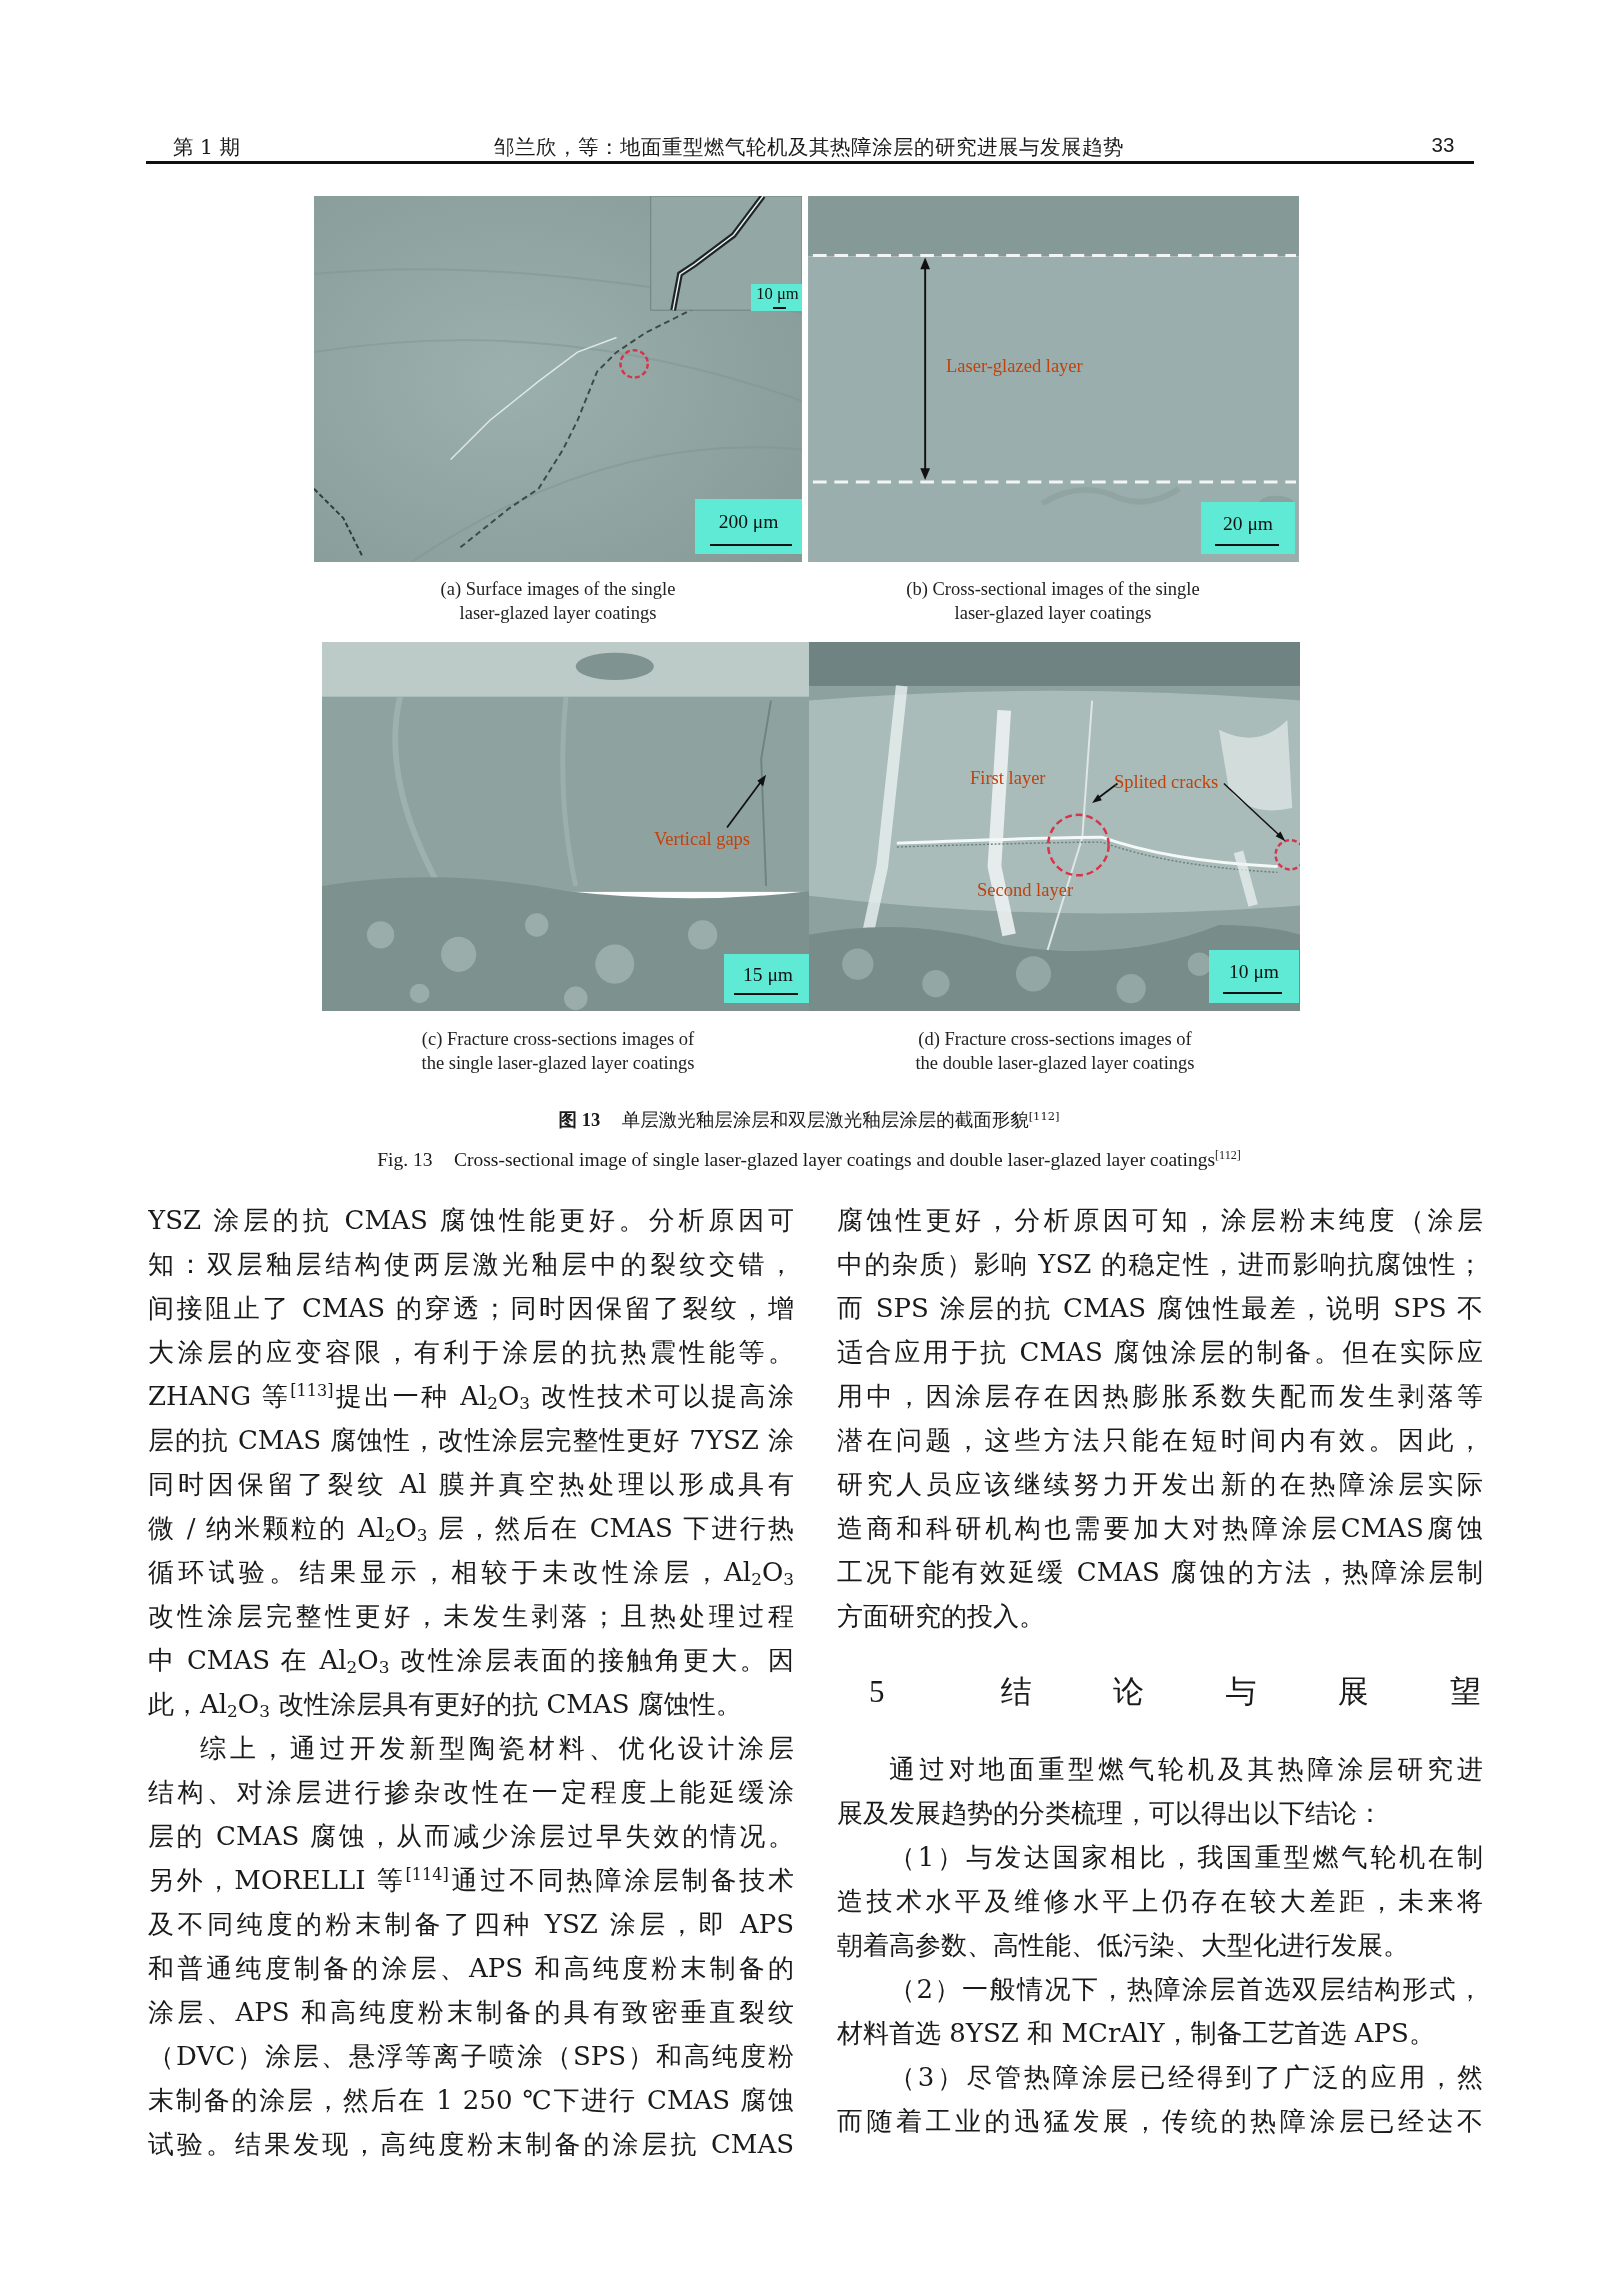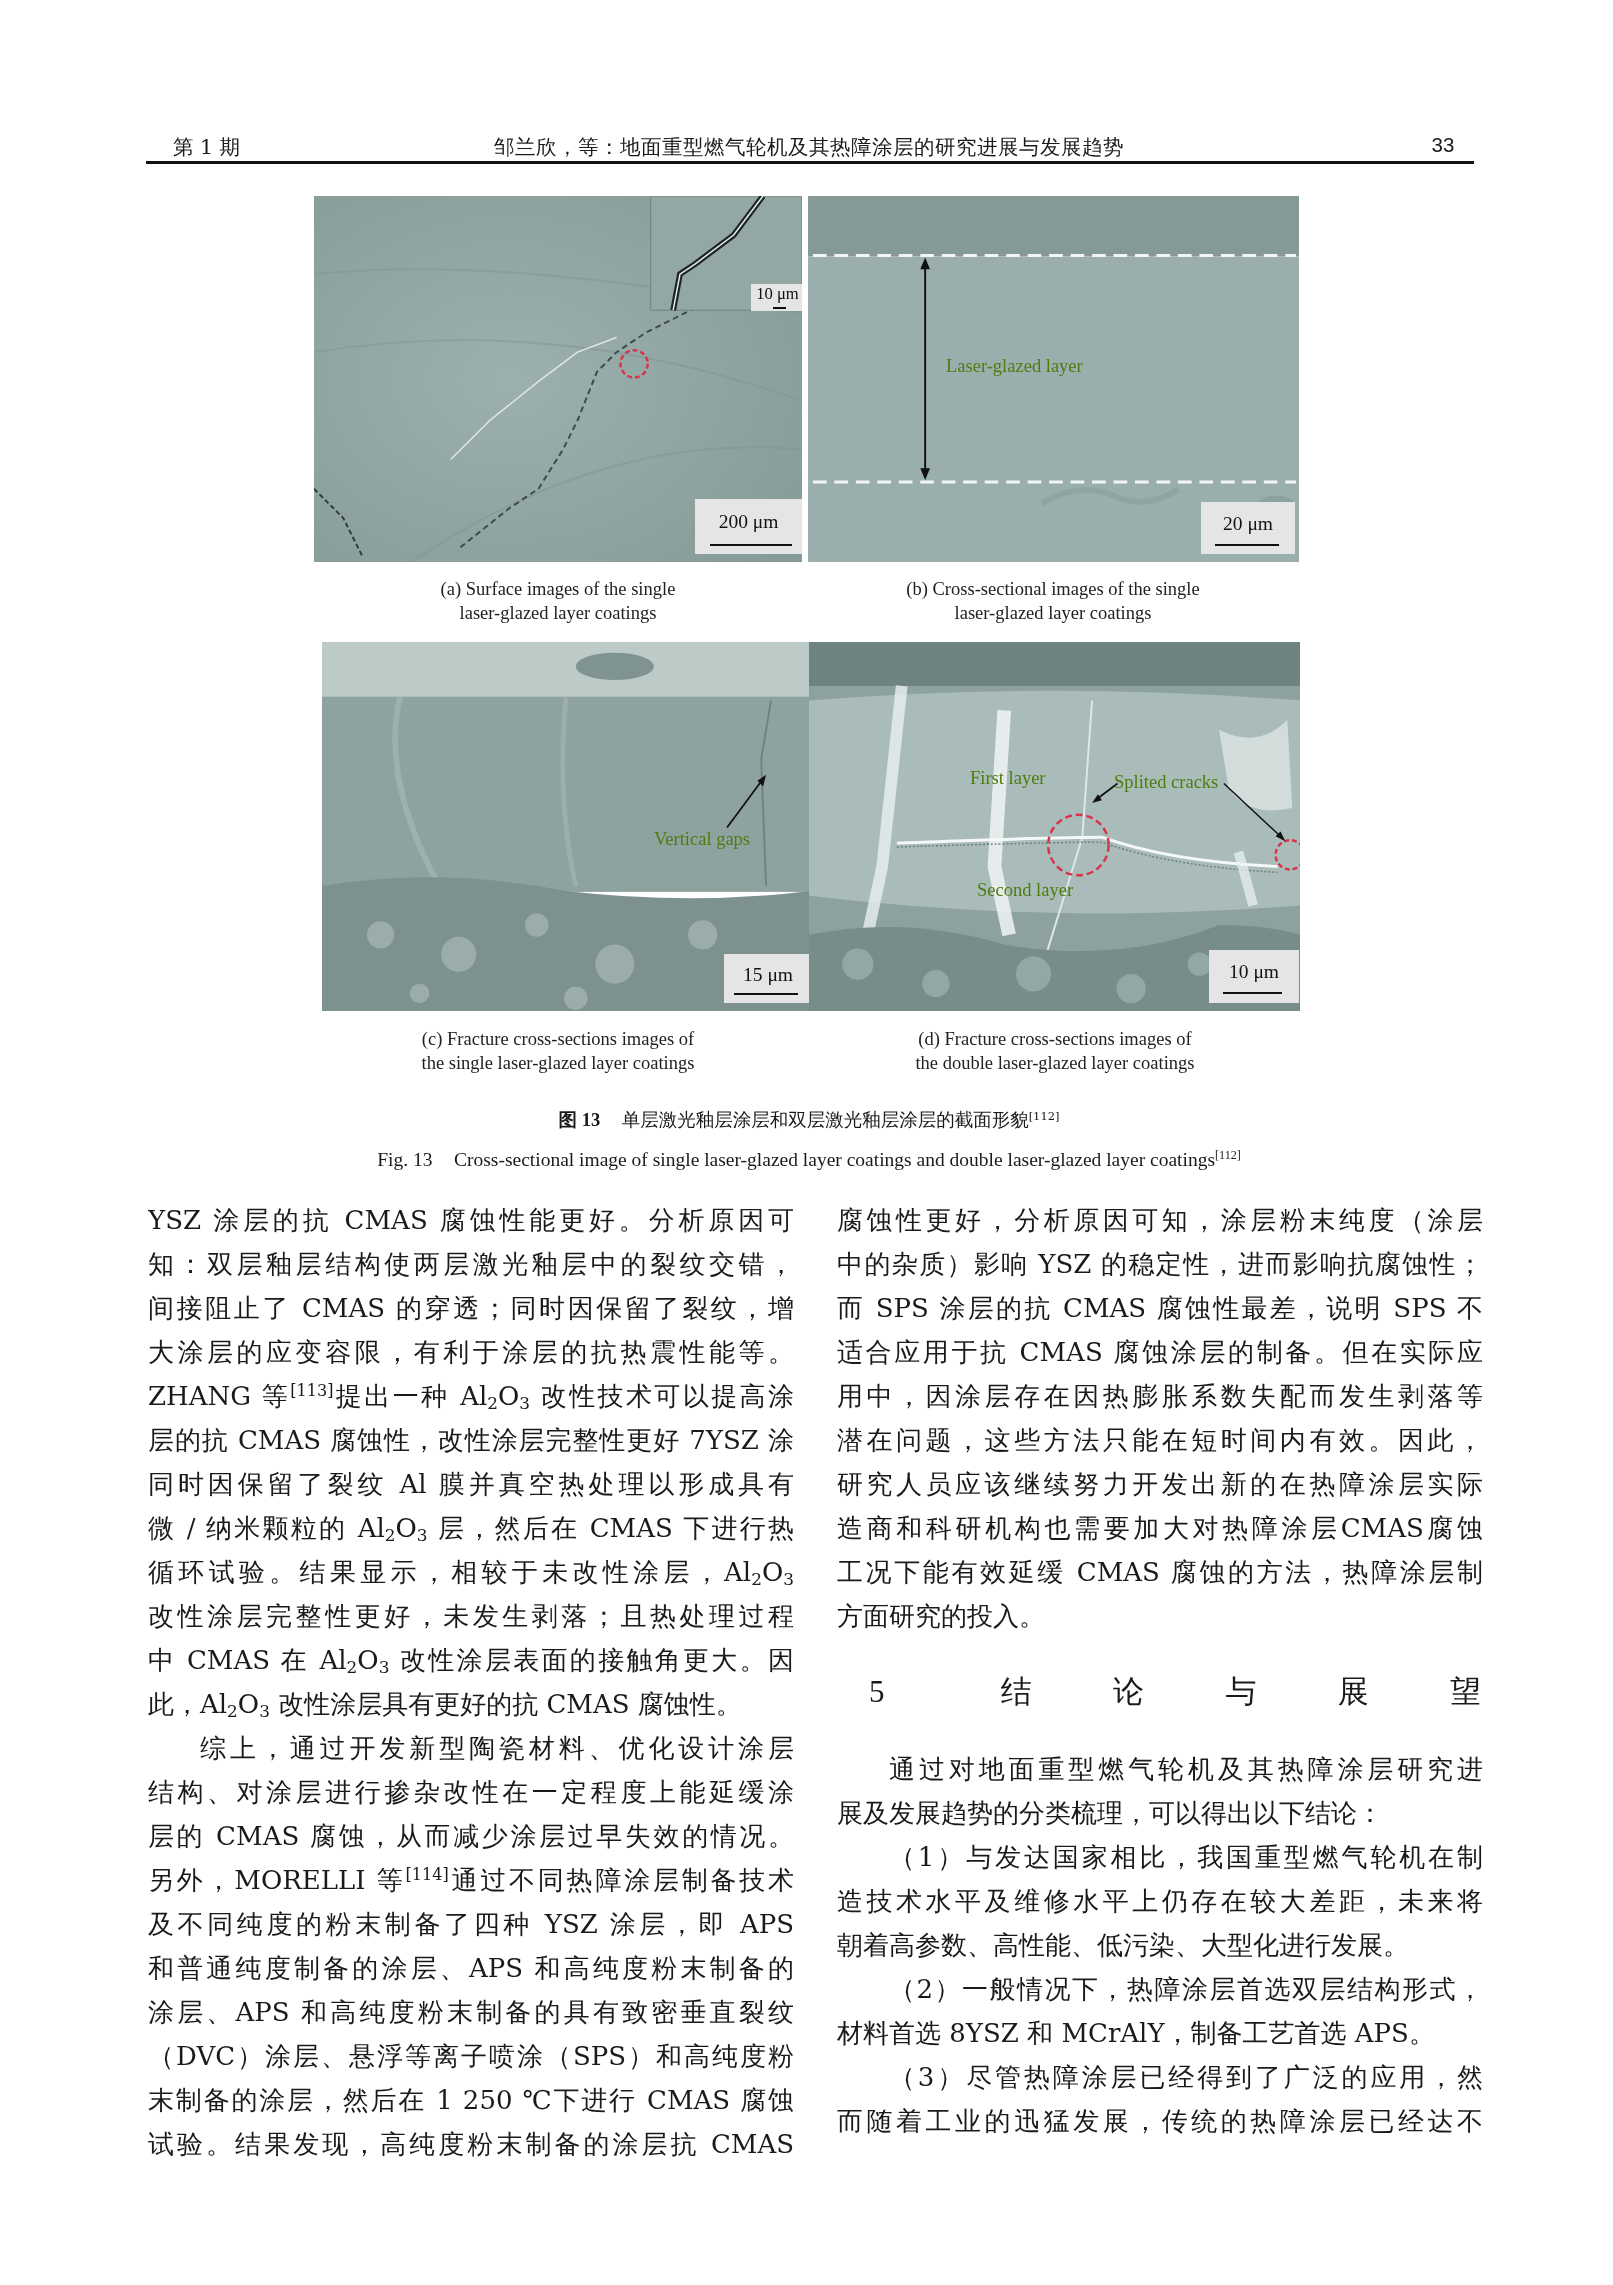--- a/index.html
+++ b/index.html
@@ -6,23 +6,23 @@
   body { width: 1613px; height: 2285px; position: relative; overflow: hidden;
          font-family: "DejaVu Serif", "Liberation Serif", serif; color: #1a1a1a; }
   .header { position: absolute; left: 146px; top: 125px; width: 1326px; height: 41px; }
   .header .issue { position: absolute; left: 27px; top: 7.8px; font-size: 20.5px; }
   .header .title { position: absolute; left: 0; width: 100%; top: 7.8px; text-align: center; font-size: 20.5px; letter-spacing: 0.5px; }
   .header .pageno { position: absolute; right: 17.6px; top: 7.8px; font-size: 20.5px; font-family: Liberation Sans, sans-serif; }
   .header-rule { position: absolute; left: 146px; top: 161px; width: 1328px; height: 2.9px; background: #111; }
 
   .panel { position: absolute; overflow: hidden; }
   .panel svg { display: block; }
-  .scalebox { position: absolute; background: #e5e5e5; font-family: "Liberation Serif", serif; font-size: 19.5px; text-align: center; color: #111; }
+  .scalebox { position: absolute; background: #5eead4; font-family: "Liberation Serif", serif; font-size: 19.5px; text-align: center; color: #111; }
   .scalebox .bar { position: absolute; height: 2px; background: #111; }
-  .ann { position: absolute; font-family: "Liberation Serif", serif; font-size: 18.5px; color: #4d7c0f; white-space: nowrap; }
+  .ann { position: absolute; font-family: "Liberation Serif", serif; font-size: 18.5px; color: #c2410c; white-space: nowrap; }
   .subcap { position: absolute; width: 488px; text-align: center; font-family: "Liberation Serif", serif; font-size: 18.5px; line-height: 24.4px; color: #222; }
 
   .figcap-cn { position: absolute; left: 146px; width: 1326px; top: 1107px; text-align: center; font-size: 18.5px; }
   .figcap-cn .num { font-weight: bold; font-family: "Liberation Serif", serif; margin-right: 21.5px; }
   .figcap-en { position: absolute; left: 146px; width: 1326px; top: 1149px; text-align: center; font-size: 19.5px; font-family: "Liberation Serif", serif; }
   sup { font-size: 0.62em; vertical-align: 0.55em; line-height: 0; }
   sub { font-size: 0.65em; vertical-align: -0.25em; line-height: 0; }
 
   .col { position: absolute; top: 1198px; width: 646px; font-size: 26px; line-height: 44px; text-align: justify; text-align-last: justify; }
   .col-left { left: 148px; }

